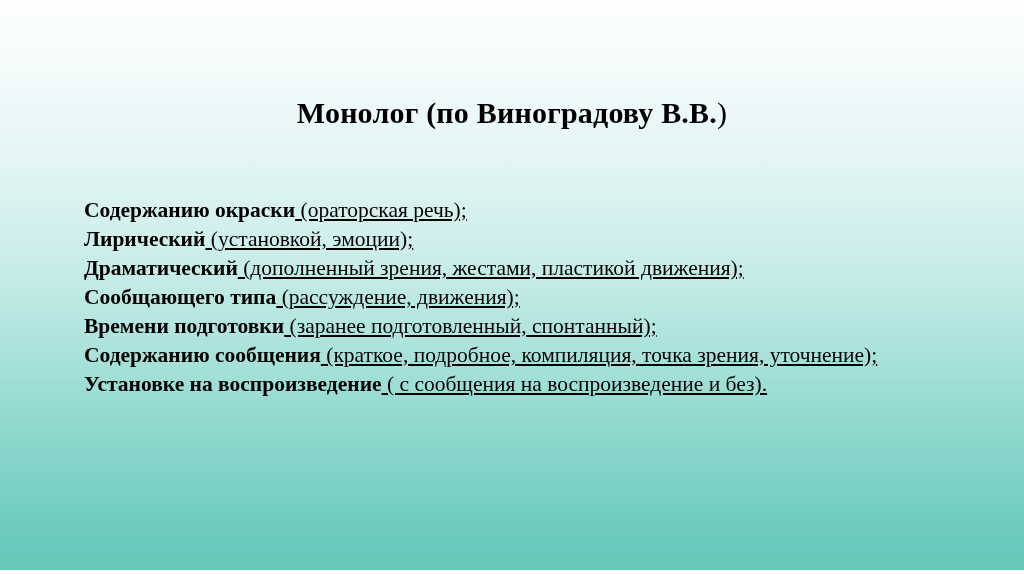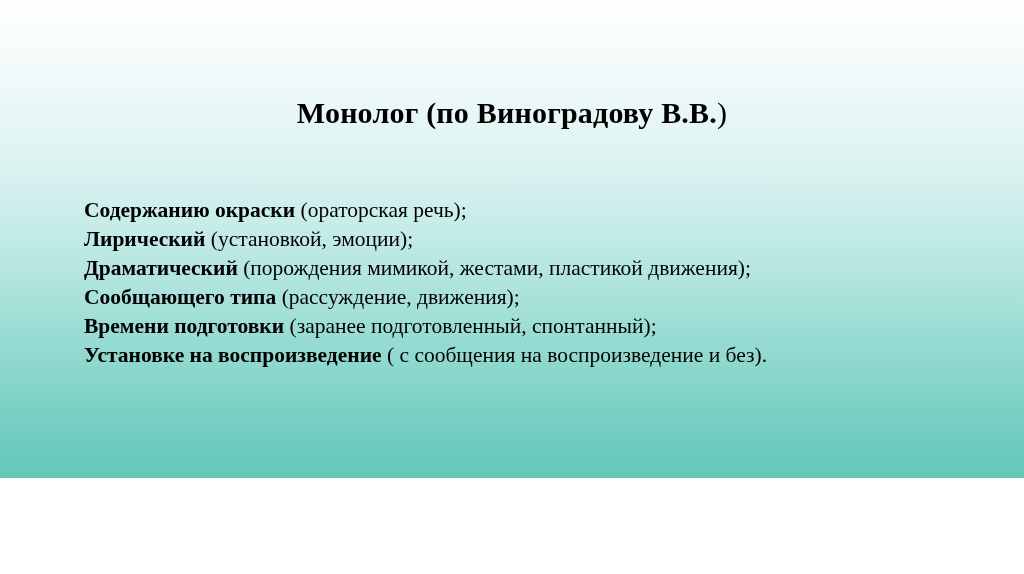--- a/index.html
+++ b/index.html
@@ -8,21 +8,21 @@
   }
   body {
     width: 1024px;
     height: 574px;
     overflow: hidden;
     font-family: "Liberation Serif", serif;
   }
   .slide {
     position: relative;
     width: 1024px;
-    height: 478px;
+    height: 570px;
     box-sizing: border-box;
     background: linear-gradient(to bottom,
         #ffffff 0%,
         #f4fbfb 12%,
         #e3f5f4 28%,
         #cdeeeb 44%,
         #b2e5df 58%,
         #99dcd3 70%,
         #86d5ca 80%,
         #76cfc2 88%,
@@ -54,20 +54,21 @@
     color: #000000;
   }
   .line {
     white-space: normal;
   }
   .line b {
     font-weight: bold;
   }
   .line span.rest {
     font-weight: normal;
+    text-decoration: underline;
   }
 </style>
 </head>
 <body>
 
 <div class="slide">
 
   <div class="slide-title">
     <span>Монолог (по Виноградову В.В.</span><span class="paren">)</span>
   </div>
@@ -76,31 +77,34 @@
 
     <div class="line">
       <b>Содержанию окраски</b><span class="rest"> (ораторская речь);</span>
     </div>
 
     <div class="line">
       <b>Лирический</b><span class="rest"> (установкой, эмоции);</span>
     </div>
 
     <div class="line">
-      <b>Драматический</b><span class="rest"> (порождения мимикой, жестами, пластикой движения);</span>
+      <b>Драматический</b><span class="rest"> (дополненный зрения, жестами, пластикой движения);</span>
     </div>
 
     <div class="line">
       <b>Сообщающего типа</b><span class="rest"> (рассуждение, движения);</span>
     </div>
 
     <div class="line">
       <b>Времени подготовки</b><span class="rest"> (заранее подготовленный, спонтанный);</span>
     </div>
 
+    <div class="line">
+      <b>Содержанию сообщения</b><span class="rest"> (краткое, подробное, компиляция, точка зрения, уточнение);</span>
+    </div>
 
 
     <div class="line">
       <b>Установке на воспроизведение</b><span class="rest"> ( с сообщения на воспроизведение и без).</span>
     </div>
 
   </div>
 </div>
 
 </body></html>

